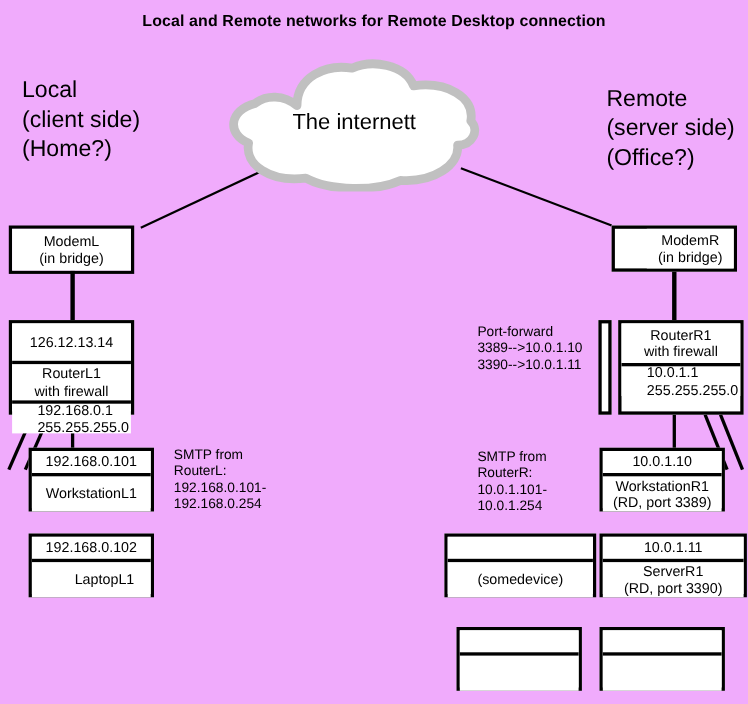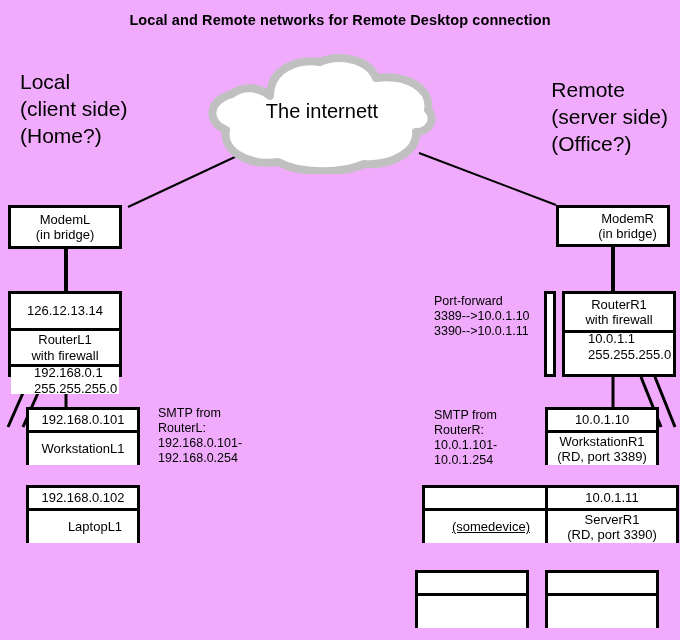--- a/index.html
+++ b/index.html
@@ -228,21 +228,21 @@
     </div>
   </div>
 
   <div class="annotation" id="smtp-right" style="left:434px; top:408px;">
     <div class="line">SMTP from</div>
     <div class="line">RouterR:</div>
     <div class="line">10.0.1.101-</div>
     <div class="line">10.0.1.254</div>
   </div>
 
-  <div class="node" style="left:422px; top:485px; width:138px; height:58px;text-decoration:underline;">
+  <div class="node" style="left:404px; top:485px; width:138px; height:58px;">
     <div class="seg" style="height:20px;"></div>
     <div class="seg" style="height:35px;">(somedevice)</div>
   </div>
 
   <div class="node" style="left:545px; top:485px; width:134px; height:58px;">
     <div class="seg" style="height:20px;">10.0.1.11</div>
     <div class="seg" style="height:35px;">
       <span class="line">ServerR1</span>
       <span class="line">(RD, port 3390)</span>
     </div>

